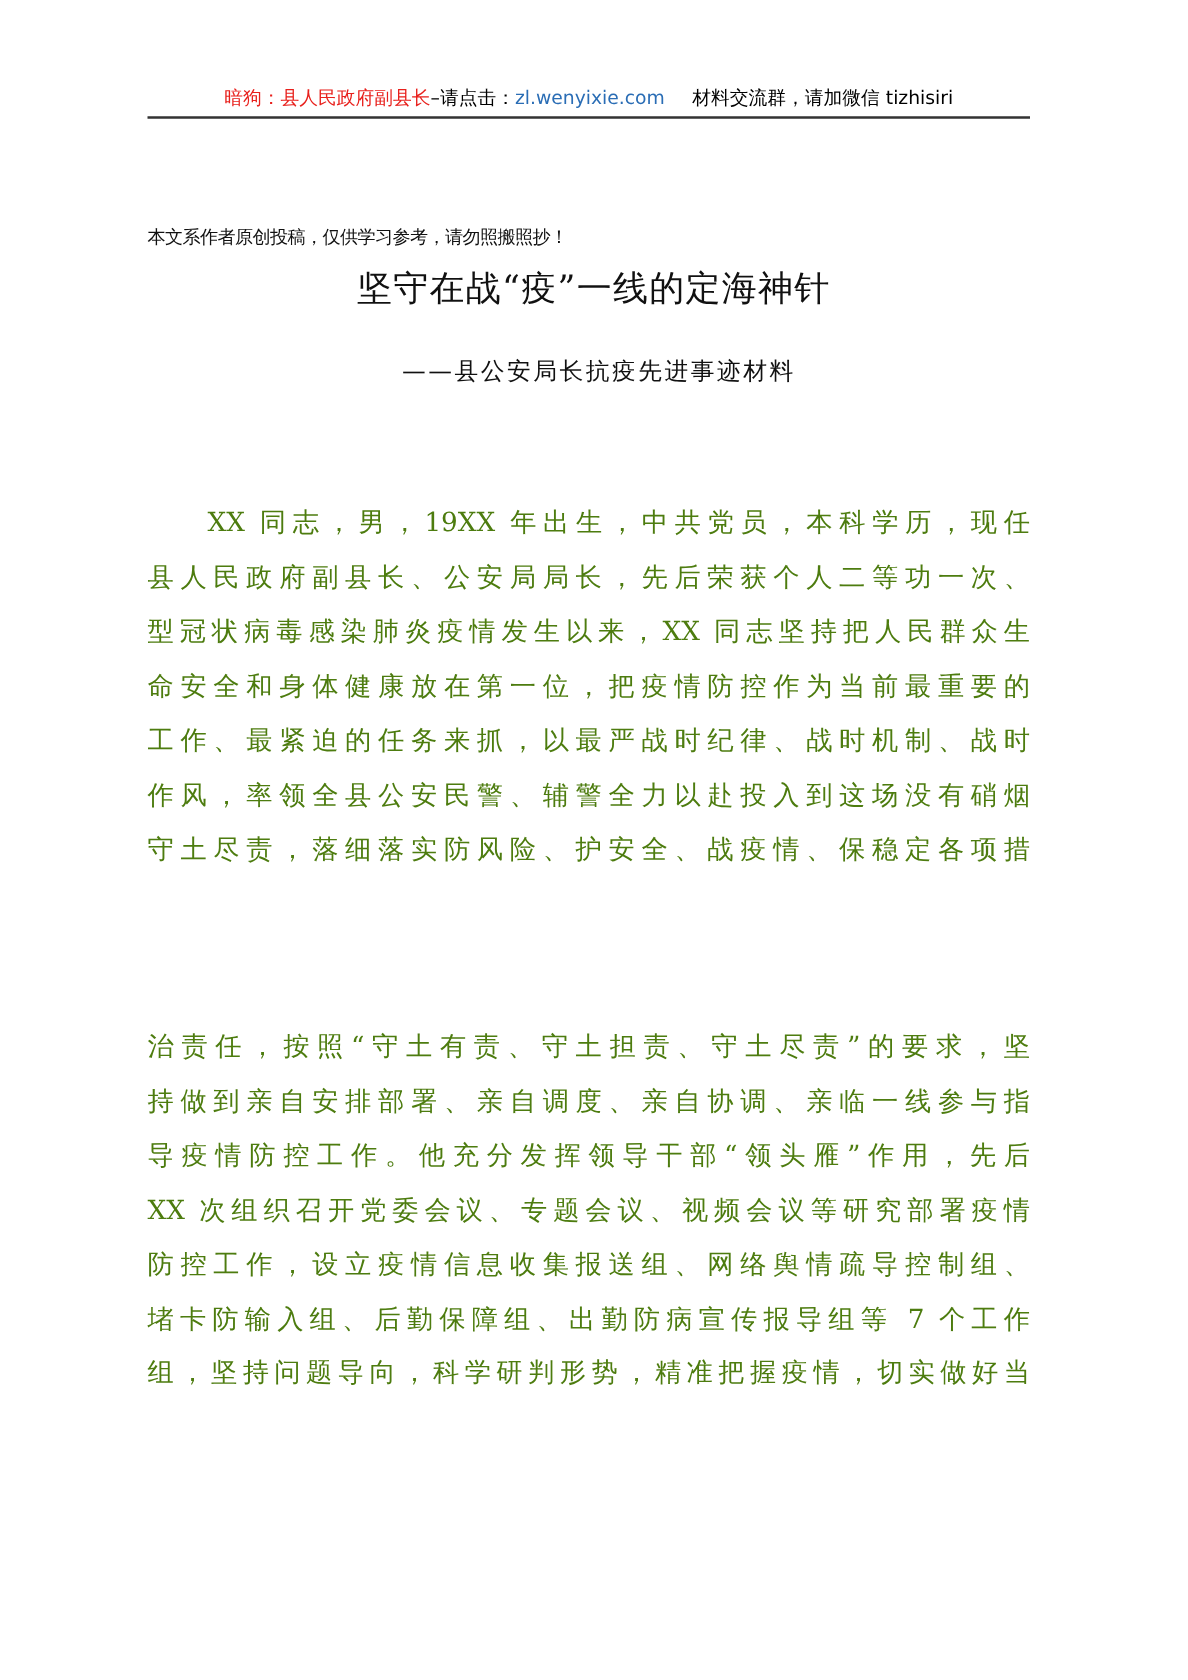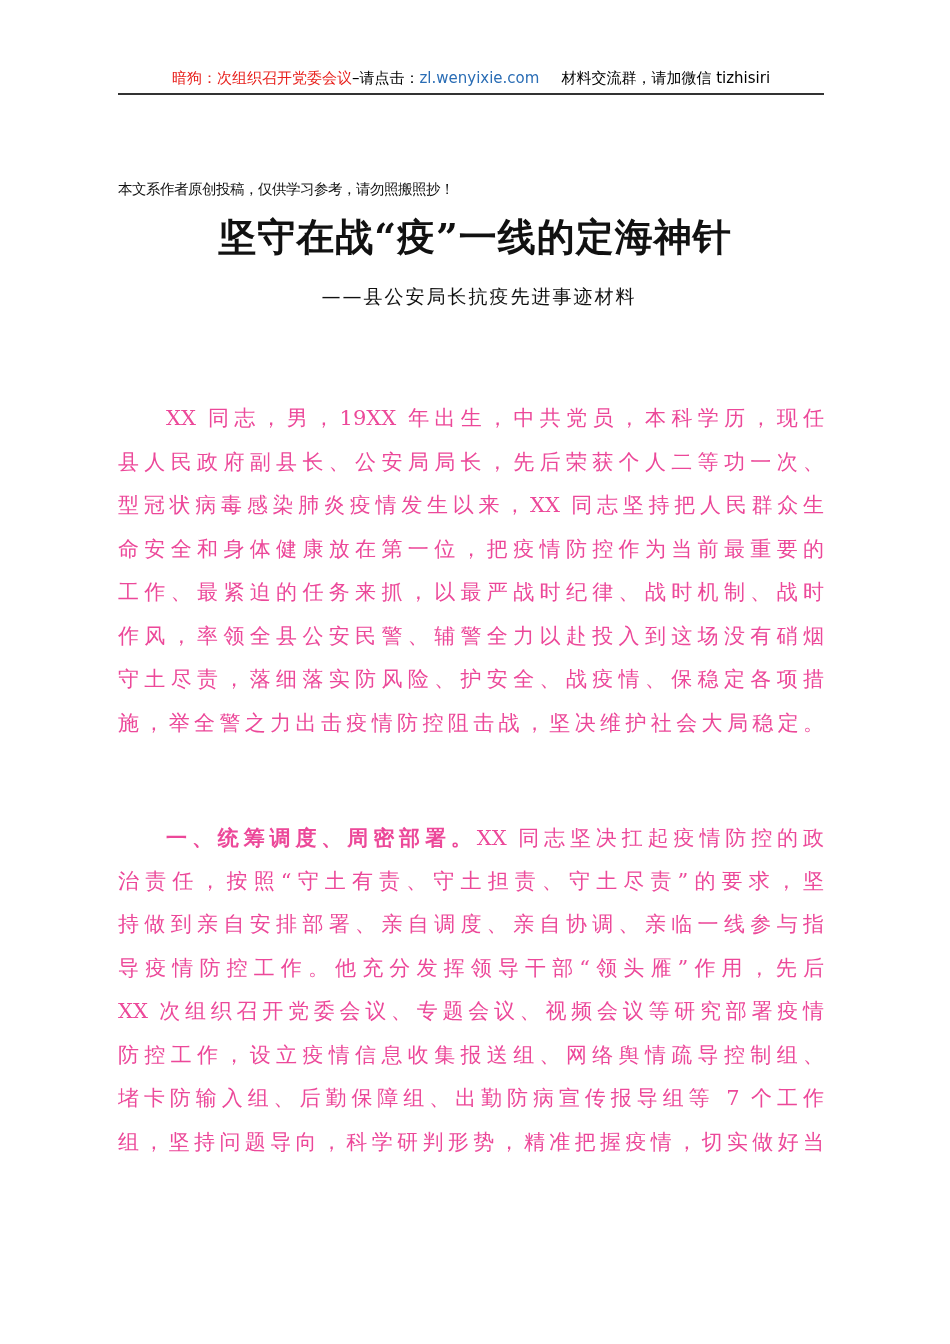--- a/index.html
+++ b/index.html
@@ -15,65 +15,63 @@
     .header-rule {
       position: absolute; left: 118px; top: 93px; width: 706px; height: 2px; background: #333333;
     }
     .notice {
       position: absolute; left: 118px; top: 180px;
       font-family: "DejaVu Serif", serif; font-size: 14.5px; font-weight: normal; color: #111;
       white-space: nowrap; letter-spacing: -0.5px;
     }
     .title {
       position: absolute; left: 0; top: 212px; width: 950px; text-align: center;
-      font-family: "DejaVu Serif", serif; font-size: 38px; font-weight: bold; color: #111;
+      font-family: "DejaVu Serif", serif; font-size: 28px; font-weight: normal; color: #111;
       letter-spacing: 1px;
     }
     .subtitle {
       position: absolute; left: 4px; top: 284px; width: 950px; text-align: center;
       font-family: "DejaVu Sans", sans-serif; font-size: 19px; color: #111; letter-spacing: 2px;
     }
     .body-text {
       position: absolute; left: 118px; width: 706px;
-      font-family: "DejaVu Serif", serif; font-size: 21px; color: #ec4899;
+      font-family: "DejaVu Serif", serif; font-size: 21px; color: #4d7c0f;
     }
     .line {
       height: 43.5px; line-height: 43.5px; white-space: nowrap;
       text-align: justify; text-align-last: justify;
     }
     .line.indent { padding-left: 48px; }
     .b { font-weight: bold; }
     .para1 { top: 397px; }
     .para2 { top: 816px; }
   </style>
 </head>
 <body>
 
 <div class="header">
-  <span class="red">暗狗：次组织召开党委会议</span><span class="dark">–请点击：</span><span class="link">zl.wenyixie.com</span><span class="dark">材料交流群，请加微信 tizhisiri</span>
+  <span class="red">暗狗：县人民政府副县长</span><span class="dark">–请点击：</span><span class="link">zl.wenyixie.com</span><span class="dark">材料交流群，请加微信 tizhisiri</span>
 </div>
 <div class="header-rule"></div>
 
 <div class="notice">本文系作者原创投稿，仅供学习参考，请勿照搬照抄！</div>
 <div class="title">坚守在战“疫”一线的定海神针</div>
 <div class="subtitle">——县公安局长抗疫先进事迹材料</div>
 
 <div class="body-text para1">
   <div class="line indent">XX 同志，男，19XX 年出生，中共党员，本科学历，现任</div>
   <div class="line">县人民政府副县长、公安局局长，先后荣获个人二等功一次、</div>
   <div class="line">型冠状病毒感染肺炎疫情发生以来，XX 同志坚持把人民群众生</div>
   <div class="line">命安全和身体健康放在第一位，把疫情防控作为当前最重要的</div>
   <div class="line">工作、最紧迫的任务来抓，以最严战时纪律、战时机制、战时</div>
   <div class="line">作风，率领全县公安民警、辅警全力以赴投入到这场没有硝烟</div>
   <div class="line">守土尽责，落细落实防风险、护安全、战疫情、保稳定各项措</div>
-  <div class="line">施，举全警之力出击疫情防控阻击战，坚决维护社会大局稳定。</div>
 </div>
 
 <div class="body-text para2">
-  <div class="line indent"><span class="b">一、统筹调度、周密部署。</span><span>XX 同志坚决扛起疫情防控的政</span></div>
   <div class="line">治责任，按照“守土有责、守土担责、守土尽责”的要求，坚</div>
   <div class="line">持做到亲自安排部署、亲自调度、亲自协调、亲临一线参与指</div>
   <div class="line">导疫情防控工作。他充分发挥领导干部“领头雁”作用，先后</div>
   <div class="line">XX 次组织召开党委会议、专题会议、视频会议等研究部署疫情</div>
   <div class="line">防控工作，设立疫情信息收集报送组、网络舆情疏导控制组、</div>
   <div class="line">堵卡防输入组、后勤保障组、出勤防病宣传报导组等 7 个工作</div>
   <div class="line">组，坚持问题导向，科学研判形势，精准把握疫情，切实做好当</div>
 </div>
 
 </body></html>

